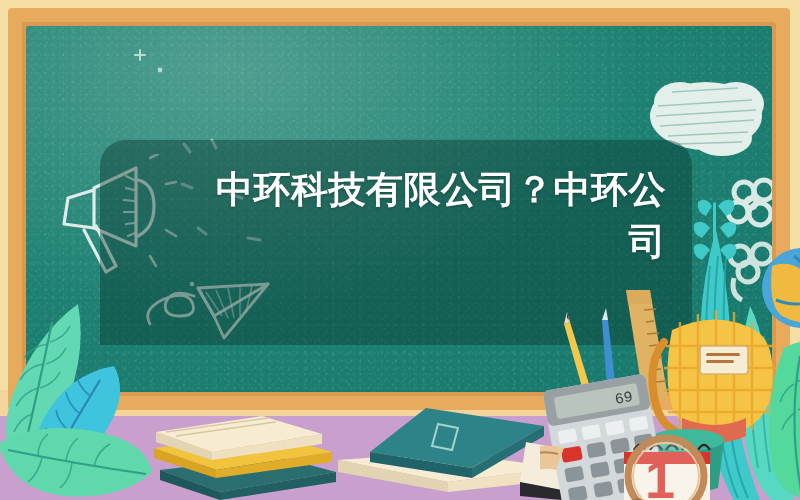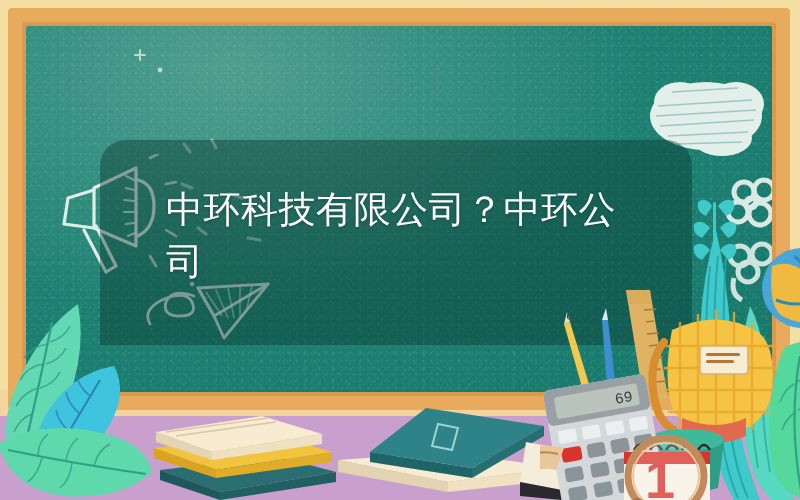--- a/index.html
+++ b/index.html
@@ -51,25 +51,26 @@
   .chalk{position:absolute;pointer-events:none;}
   .chalk svg{display:block;}
 
   
   .overlay{
     position:absolute;left:100px;top:140px;width:592px;height:205px;
     background:rgba(9,52,46,.42);
     border-radius:26px 26px 0 0;
   }
   .title{
-    position:absolute;left:166px;top:184px;width:500px;
-    color:#ffffff;font-size:37px;line-height:52px;font-weight:400;
+    position:absolute;left:166px;top:164px;width:500px;
+    color:#ffffff;font-size:37px;line-height:52px;font-weight:700;
     letter-spacing:.5px;
     text-shadow:0 1px 3px rgba(0,0,0,.28);
     font-family:"DejaVu Sans","Liberation Sans",sans-serif;
+    text-align:right;
   }
 
   
   .obj{position:absolute;}
   .obj svg{display:block;}
 
   .leaf-left{left:-18px;top:300px;}
   .leaf-right{left:676px;top:196px;}
   .books-left{left:150px;top:396px;}
   .books-mid{left:330px;top:400px;}

